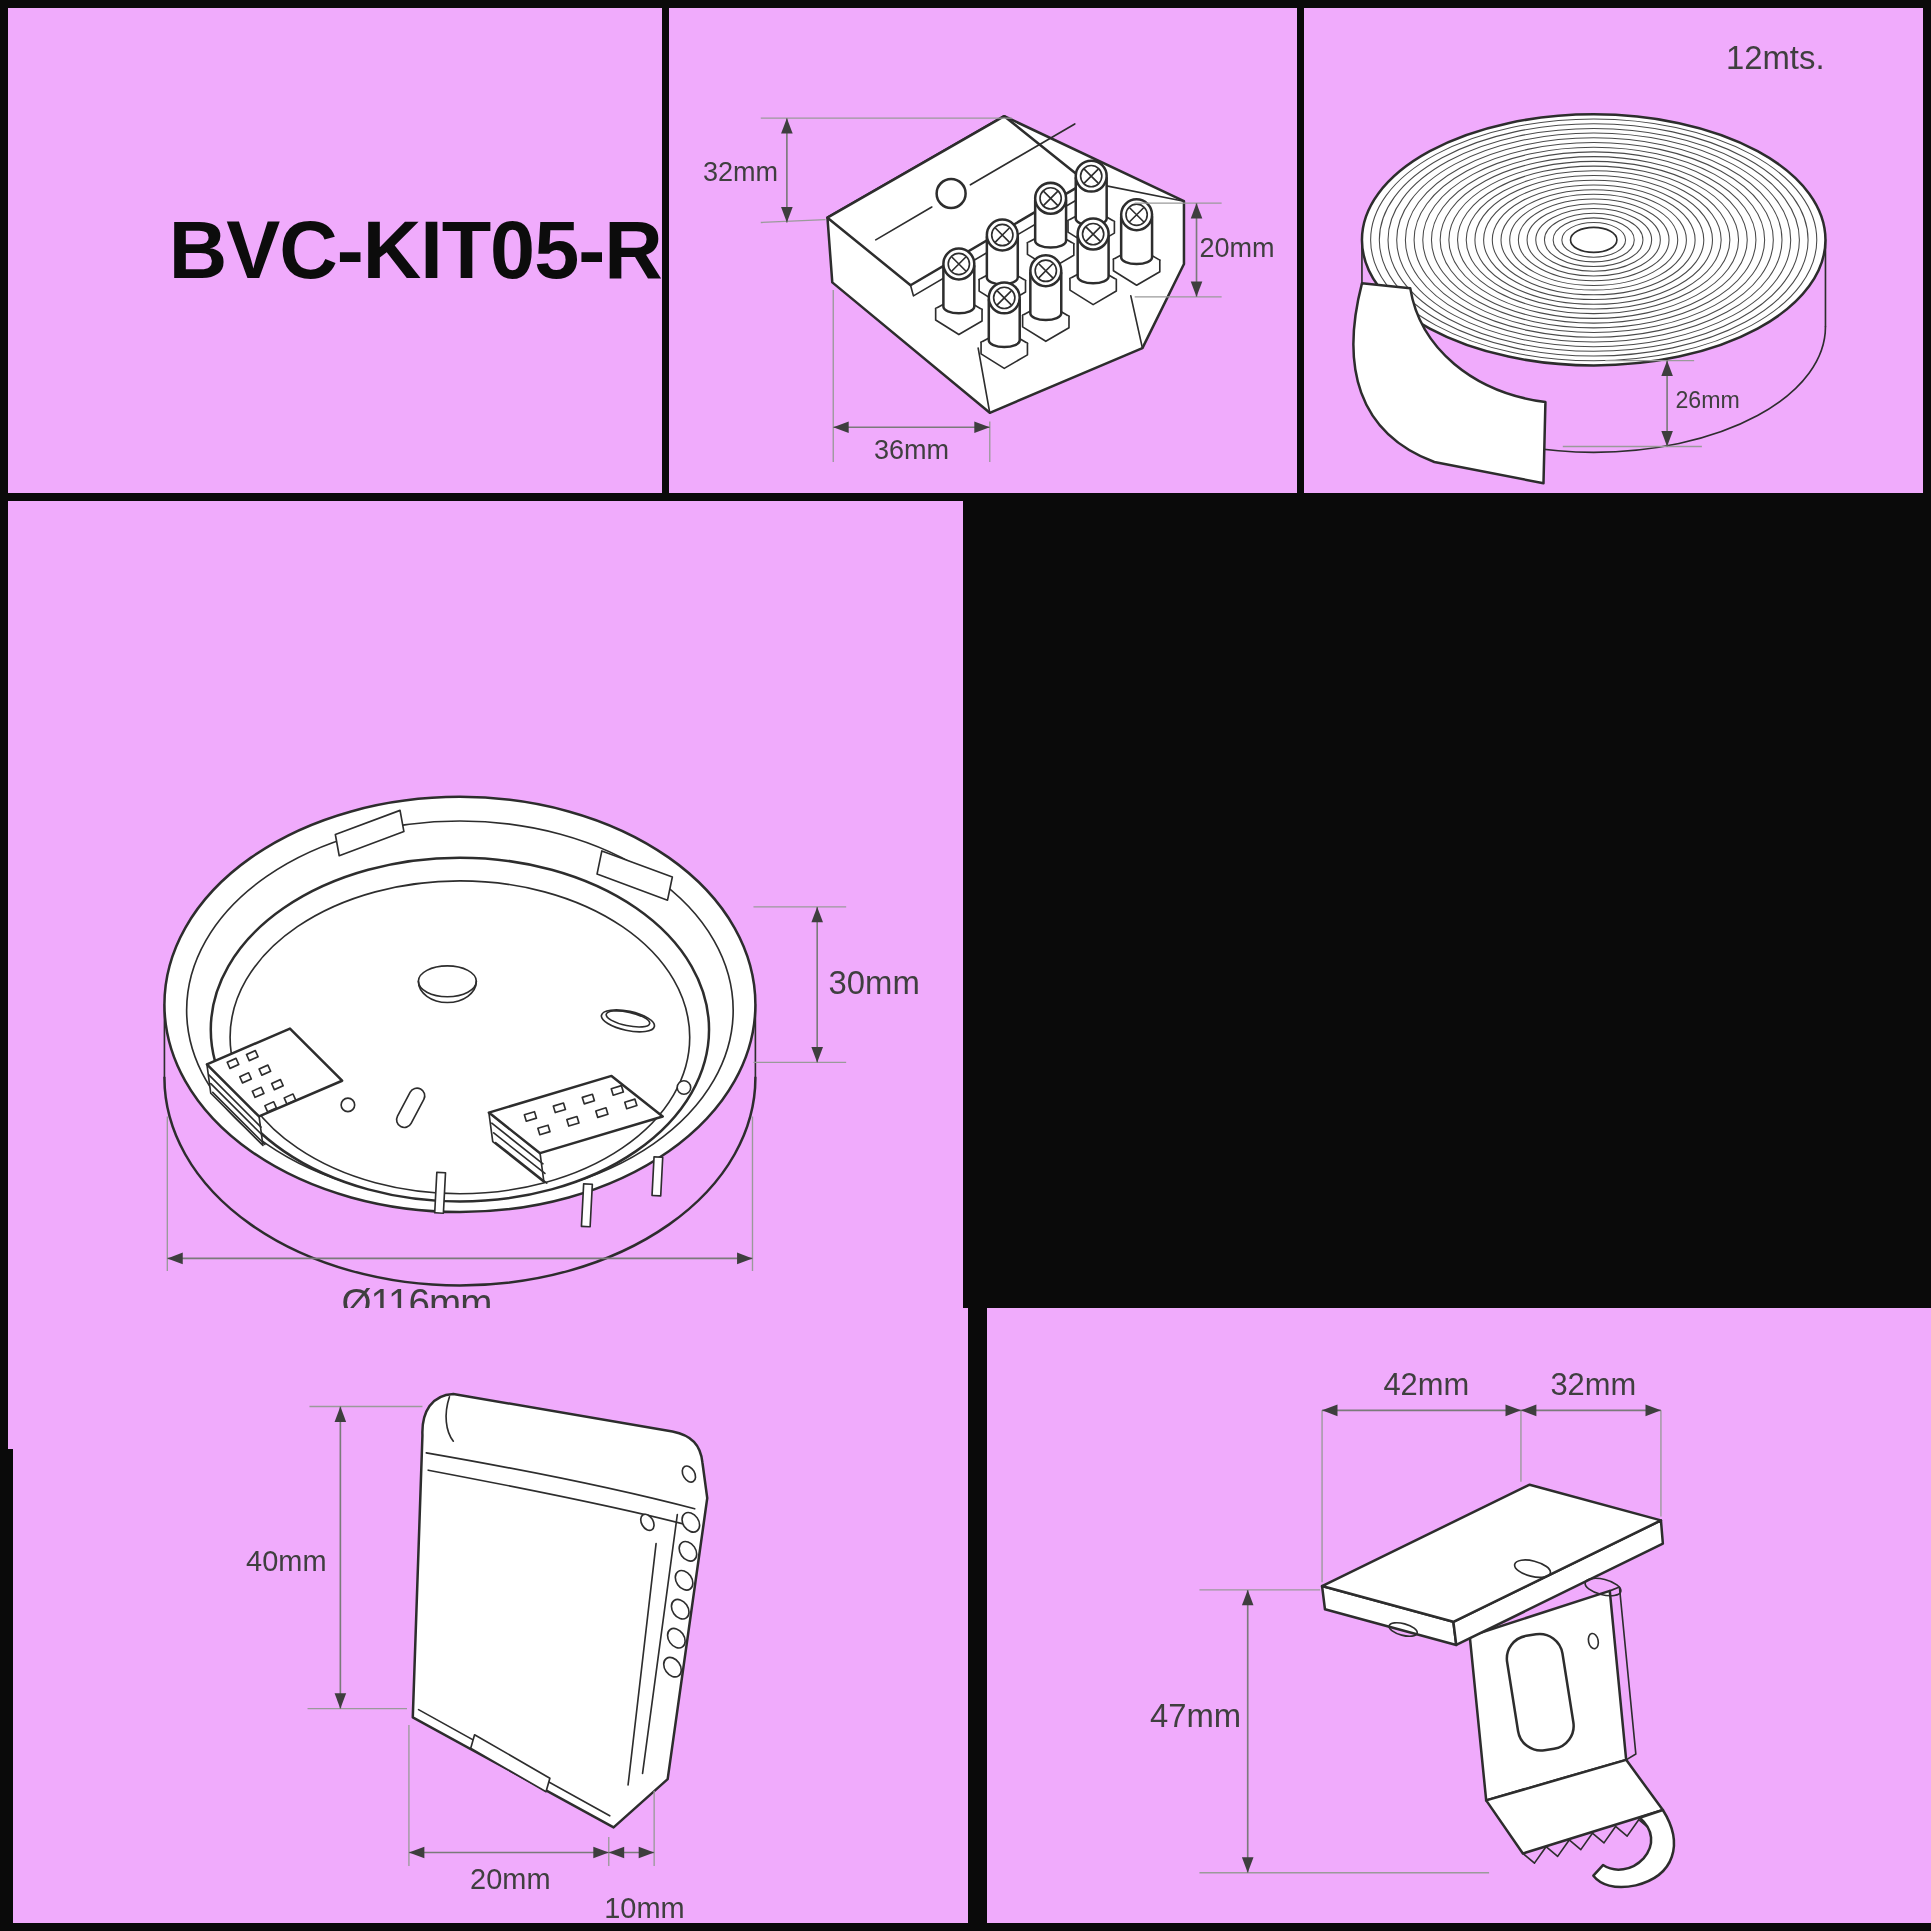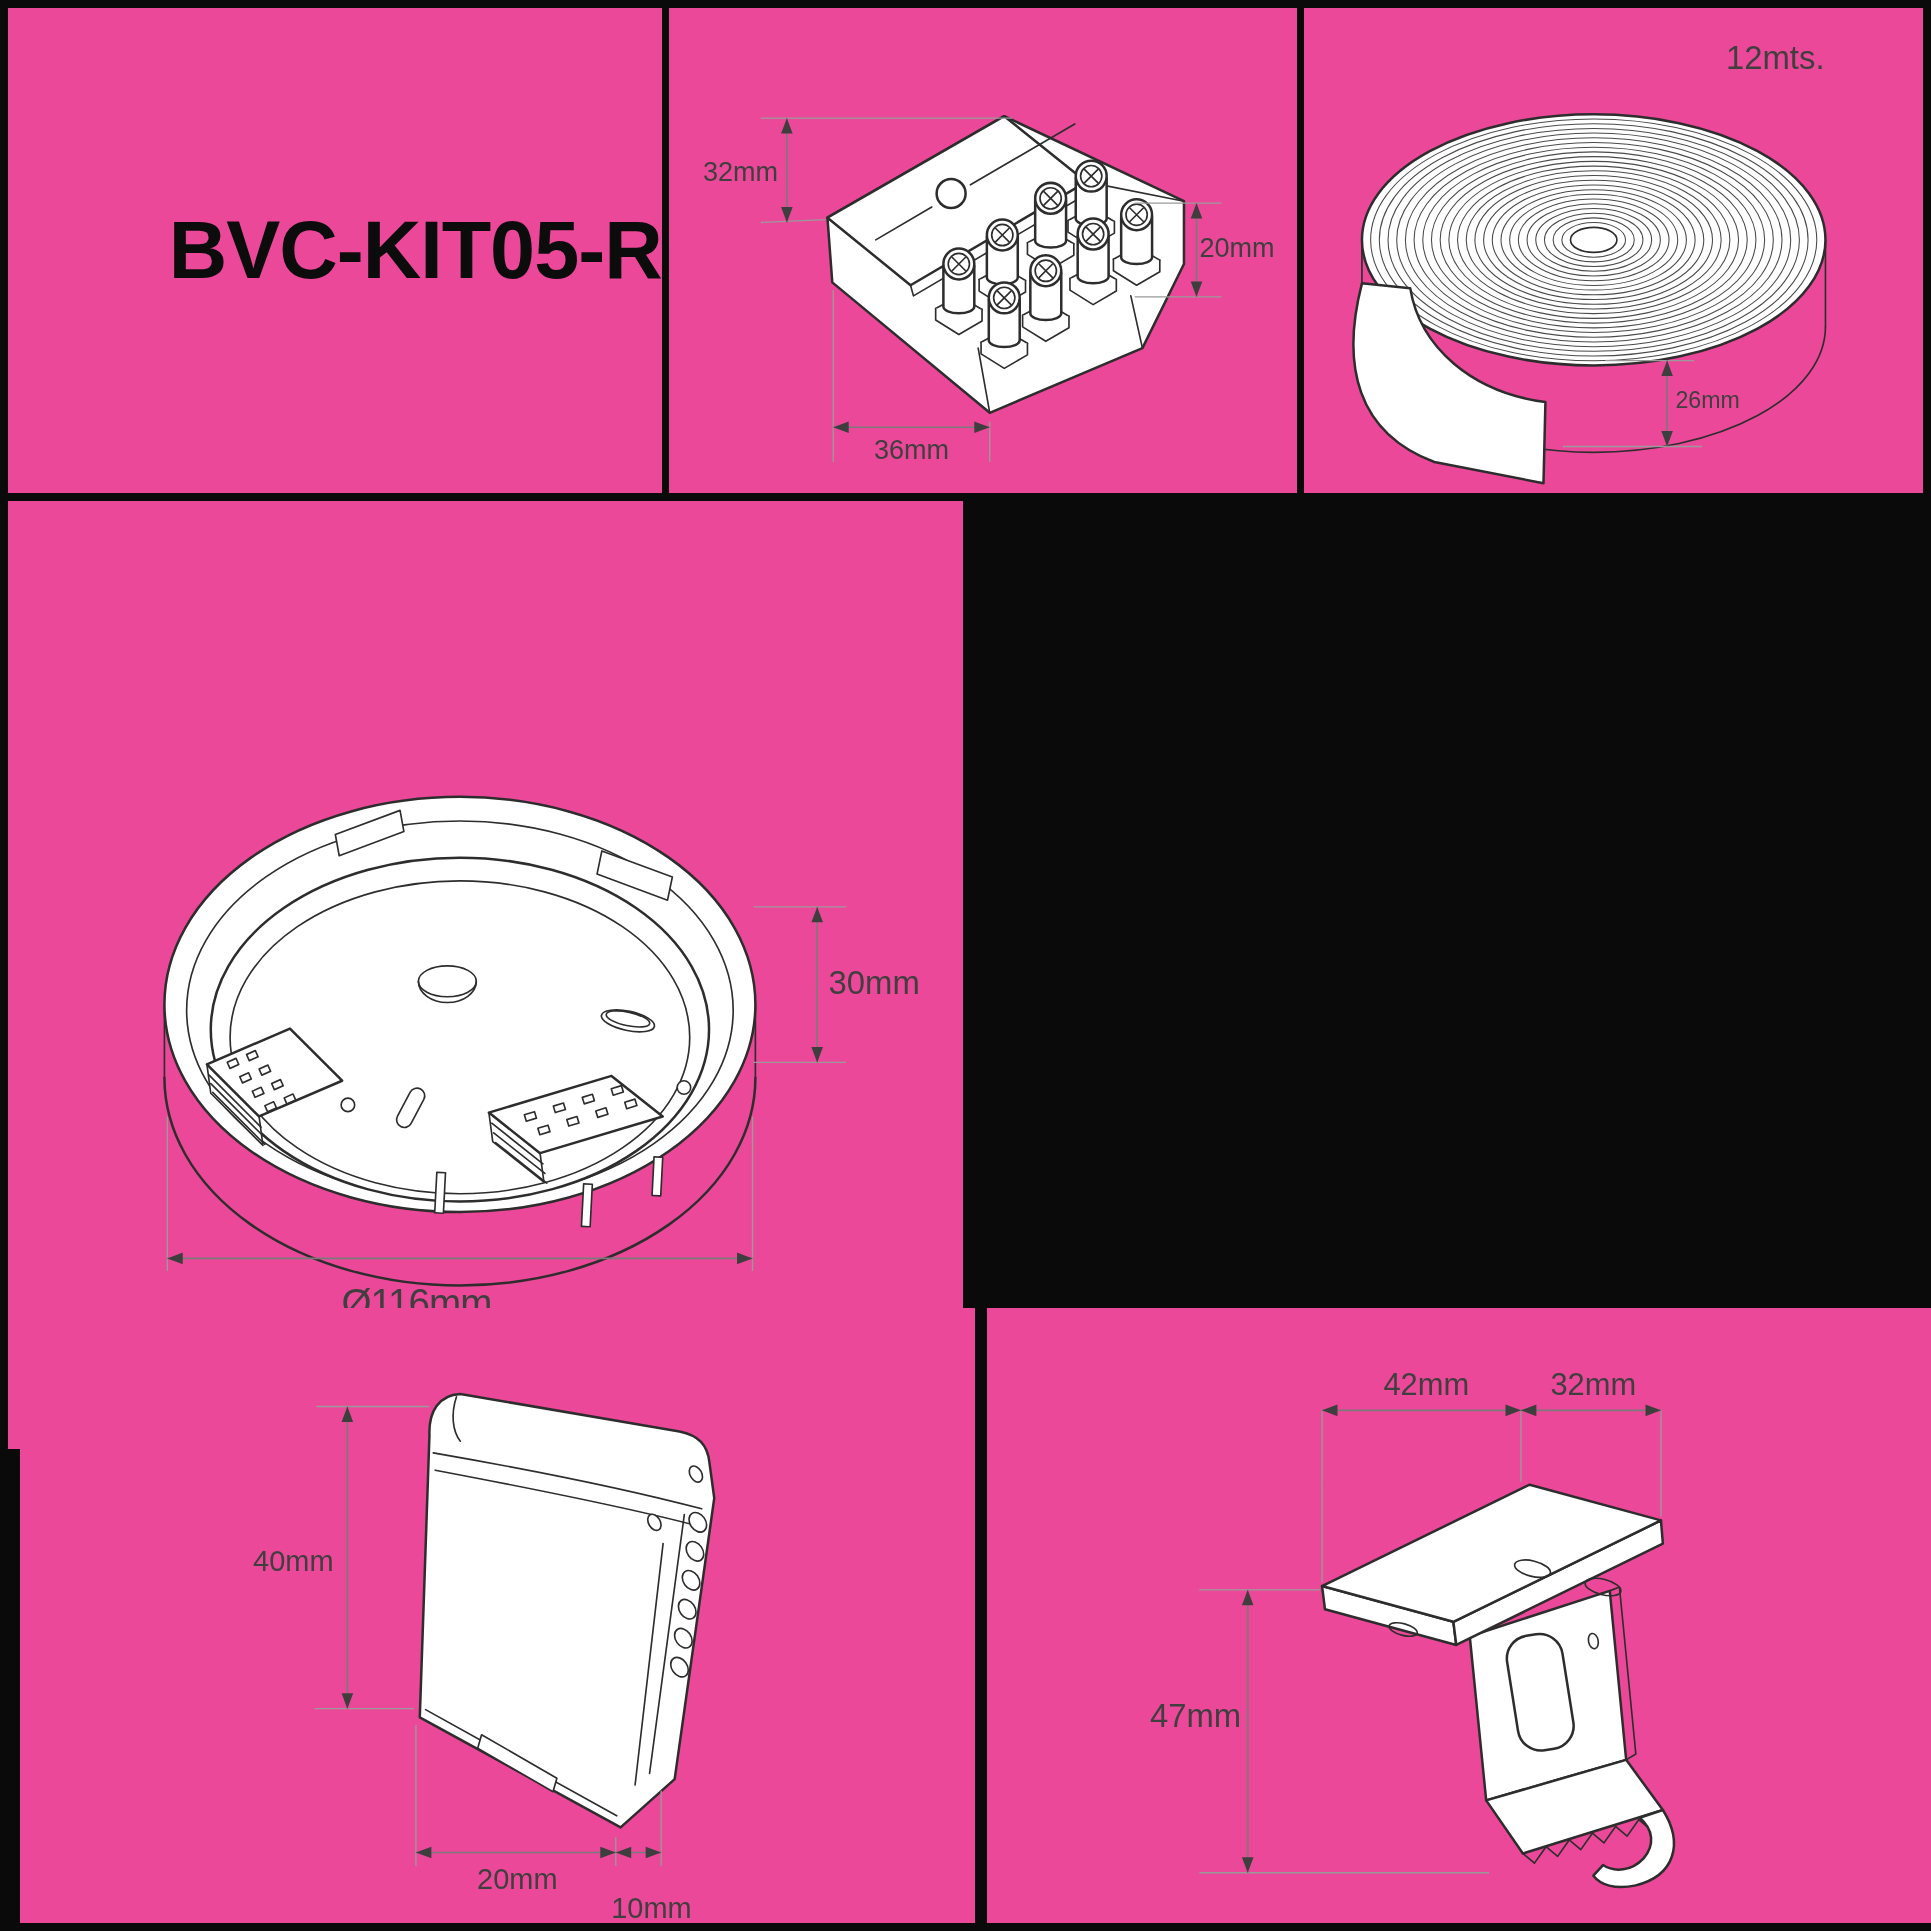--- a/index.html
+++ b/index.html
@@ -1,17 +1,17 @@
 <!DOCTYPE html>
 <html><head>
 <meta charset="utf-8">
 <style>
   html,body{margin:0;padding:0;width:1931px;height:1931px;background:#fff;overflow:hidden}
   .board{position:relative;width:1931px;height:1931px;background:#0a0a0a}
-  .cell{position:absolute;background:#ec4899;overflow:hidden}
+  .cell{position:absolute;background:#f0abfc;overflow:hidden}
   .cell svg{display:block;width:100%;height:100%}
   .title-wrap{width:100%;height:100%;display:flex;align-items:center;justify-content:flex-end}
   .title{font-family:"Liberation Sans",sans-serif;font-weight:700;font-size:81px;letter-spacing:-1px;color:#0c0c0c}
   .draw{fill:none;stroke:#2d2d2d;stroke-width:2.6;stroke-linejoin:round;stroke-linecap:round}
   .df{fill:#ffffff}
   .thin{stroke-width:1.7}
   .ring{fill:none;stroke:#4a4a4a;stroke-width:1.1}
   .ext{stroke:#9a9a9a;stroke-width:1.4;fill:none}
   .dim{stroke:#7a7a7a;stroke-width:1.7;fill:none}
   .ah{fill:#3e3e3e;stroke:none}
@@ -214,21 +214,21 @@
         <path class="ext" d="M165,560 L165,720 M771,560 L771,720"></path>
         <path class="dim" d="M165,707 L771,707"></path>
         <polygon class="ah" points="165,707 181,701 181,713"></polygon>
         <polygon class="ah" points="771,707 755,701 755,713"></polygon>
         <text x="423" y="767" font-size="40" letter-spacing="-1">Ø116mm</text>
       </g>
     </svg>
   </div>
 
 
-  <div class="cell" style="left:20px;top:1308px;width:955px;height:615px">
+  <div class="cell" style="left:13px;top:1308px;width:955px;height:615px">
     <svg viewBox="0 0 989 637">
       <g>
         <path class="draw df" d="M424,132 C423,107 434,90 456,89 L683,128 C703,132 712,142 714,160 L719,197 L678,488 L622,538 L414,424 Z"></path>
         <path class="draw thin" d="M428,150 C520,166 630,188 706,208"></path>
         <path class="draw thin" d="M430,168 C525,186 628,206 703,226"></path>
         <path class="draw thin" d="M452,92 C446,110 448,128 456,138"></path>
         <path class="draw thin" d="M688,214 L652,482 M666,244 L637,494"></path>
         <path class="draw thin" d="M420,416 L618,526"></path>
         <ellipse class="draw thin df" cx="700" cy="172" rx="6" ry="9" transform="rotate(-30 700 172)"></ellipse>
         <ellipse class="draw thin df" cx="657" cy="222" rx="6" ry="9" transform="rotate(-30 657 222)"></ellipse>

